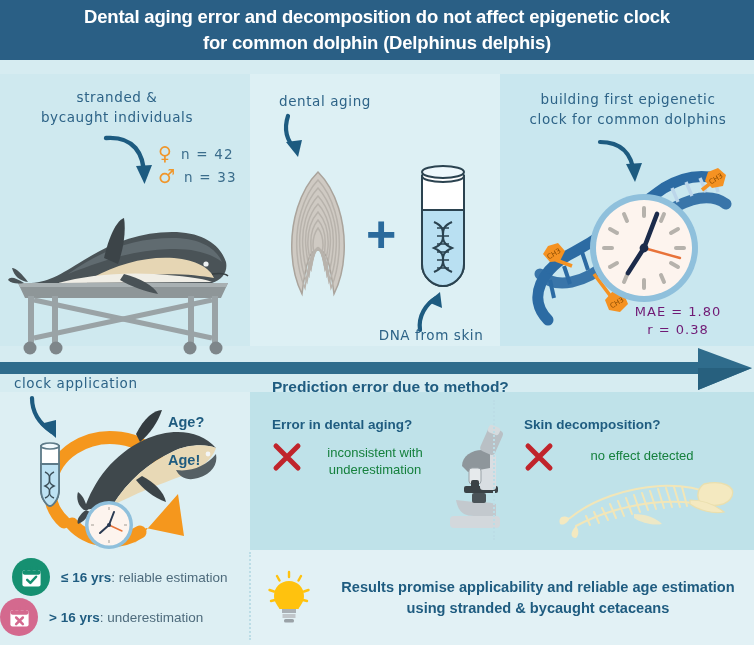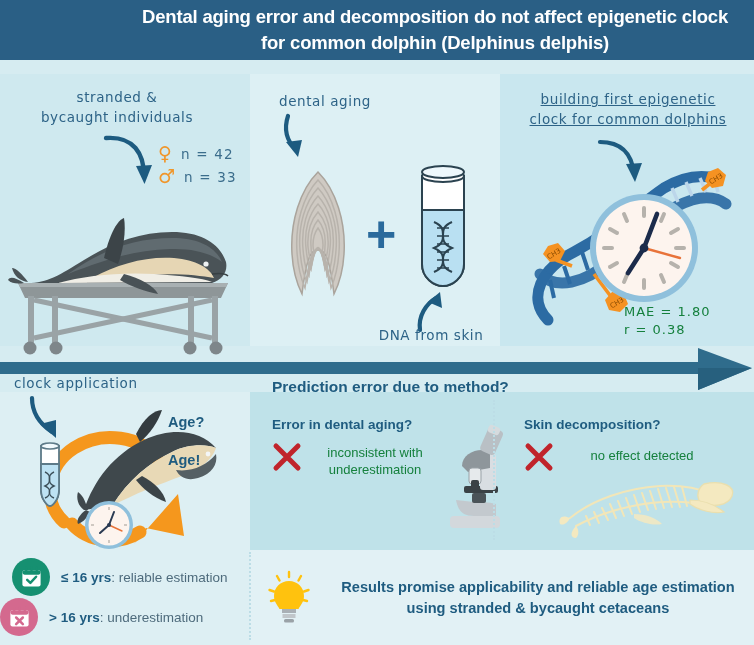--- a/index.html
+++ b/index.html
@@ -4,21 +4,21 @@
 <style>
   html,body{margin:0;padding:0;background:#fff;}
   body{font-family:"Liberation Sans",sans-serif;}
   #abstract{
     position:relative;width:754px;height:645px;overflow:hidden;
     background:#d6ecf1;
   }
   
   .header{
     position:absolute;left:0;top:0;width:754px;height:60px;
-    background:#2a5f85;display:flex;align-items:center;justify-content:flex-end;
+    background:#2a5f85;display:flex;align-items:center;justify-content:center;
   }
   .header-title{
     color:#ffffff;font-size:18.5px;font-weight:bold;line-height:1.42;
     text-align:center;letter-spacing:-0.2px;padding:0 26px;
   }
   .header-title .sp{}
   
   .panel{position:absolute;}
   .p-left  {left:0;  top:74px; width:250px; height:272px; background:#cfe9ef;}
   .p-mid   {left:250px;top:74px;width:250px;height:272px; background:#ddf0f4;}
@@ -29,22 +29,22 @@
   .p-bl {left:0;   top:392px; width:250px; height:253px; background:#ddeff3;}
   .p-bm {left:250px;top:392px;width:504px;height:158px; background:#bfe2e9;}
   .p-bb {left:250px;top:550px;width:504px;height:95px;  background:#e2f1f5;}
   
   .hand{
     font-family:"DejaVu Sans",sans-serif;color:#2d6387;
     font-size:13.5px;line-height:1.45;letter-spacing:0.6px;
     text-align:center;position:absolute;
   }
   .stat{
-    font-family:"DejaVu Sans",sans-serif;color:#15803d;
-    font-size:13px;letter-spacing:1px;position:absolute;text-align:left;
+    font-family:"DejaVu Sans",sans-serif;color:#701a75;
+    font-size:13px;letter-spacing:1px;position:absolute;text-align:center;
   }
   
   .qhead{
     position:absolute;color:#1f5c80;font-weight:bold;font-size:15.5px;
     font-family:"Liberation Sans",sans-serif;
   }
   .qsub{
     position:absolute;color:#1f5c80;font-weight:bold;font-size:13.5px;
     font-family:"Liberation Sans",sans-serif;
   }
@@ -206,21 +206,21 @@
 
   <svg style="position:absolute;left:412px;top:290px;" width="40" height="44">
     <path d="M8,40 C6,26 14,14 24,8" stroke="#1d5b80" stroke-width="4.2" fill="none" stroke-linecap="round"></path>
     <path d="M16,12 L28,2 L30,18 Z" fill="#1d5b80"></path>
   </svg>
 
   <div class="hand" style="left:356px;top:326px;width:150px;">DNA from skin</div>
 
   <div class="panel p-right"></div>
 
-  <div class="hand" style="left:512px;top:90px;width:232px;text-decoration:underline;">
+  <div class="hand" style="left:512px;top:90px;width:232px;">
     <span>building first epigenetic</span><br>
     <span>clock for common dolphins</span>
   </div>
 
   <svg style="position:absolute;left:596px;top:136px;" width="56" height="56">
     <path d="M4,6 C26,6 36,18 38,38" stroke="#1d5b80" stroke-width="4.2" fill="none" stroke-linecap="round"></path>
     <path d="M30,28 L39,46 L46,27 Z" fill="#1d5b80"></path>
   </svg>
 
   <svg style="position:absolute;left:520px;top:148px;" width="218" height="182">

